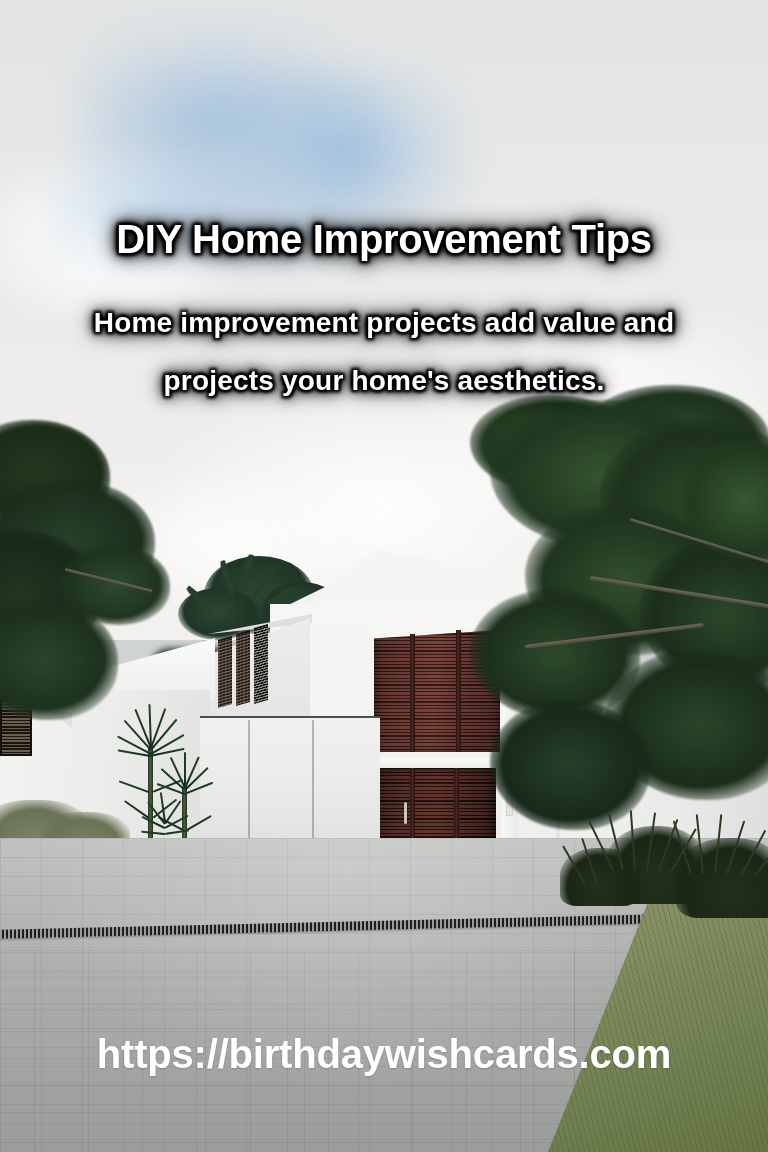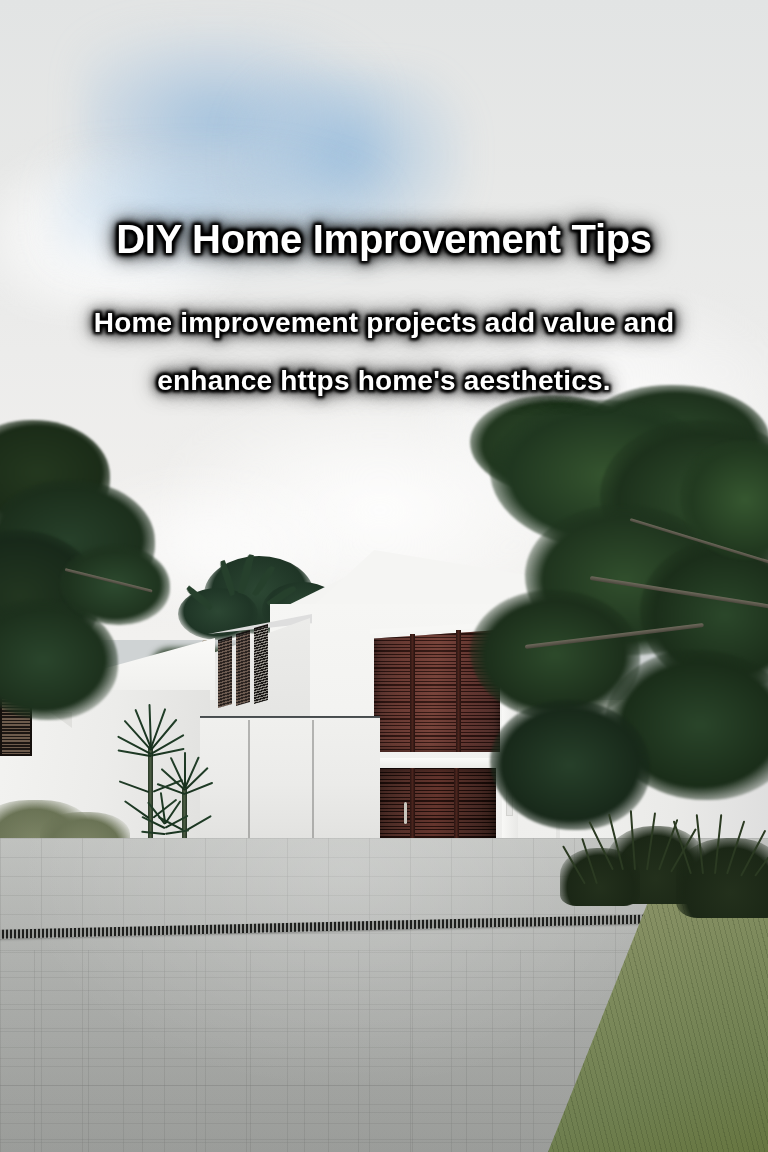--- a/index.html
+++ b/index.html
@@ -499,17 +499,18 @@
     <div class="blade" style="left:714px;top:814px;height:60px;transform:rotate(6deg);"></div>
     <div class="blade" style="left:726px;top:818px;height:56px;transform:rotate(18deg);"></div>
     <div class="blade" style="left:740px;top:824px;height:52px;transform:rotate(28deg);"></div>
     <div class="blade" style="left:754px;top:828px;height:48px;transform:rotate(36deg);"></div>
     <div class="blade" style="left:584px;top:840px;height:44px;transform:rotate(-30deg);"></div>
     <div class="blade" style="left:596px;top:836px;height:48px;transform:rotate(-18deg);"></div>
   </div>
 
   <div class="text-block">
     <div class="title">DIY Home Improvement Tips</div>
-    <div class="subtitle">Home improvement projects add value and enhance https home's aesthetics.</div>
-  </div>
-
+    <div class="subtitle">Home improvement projects add value and projects your home's aesthetics.</div>
+  </div>
+
+  <div class="url">https://birthdaywishcards.com</div>
 
 </div>
 
 </body></html>

